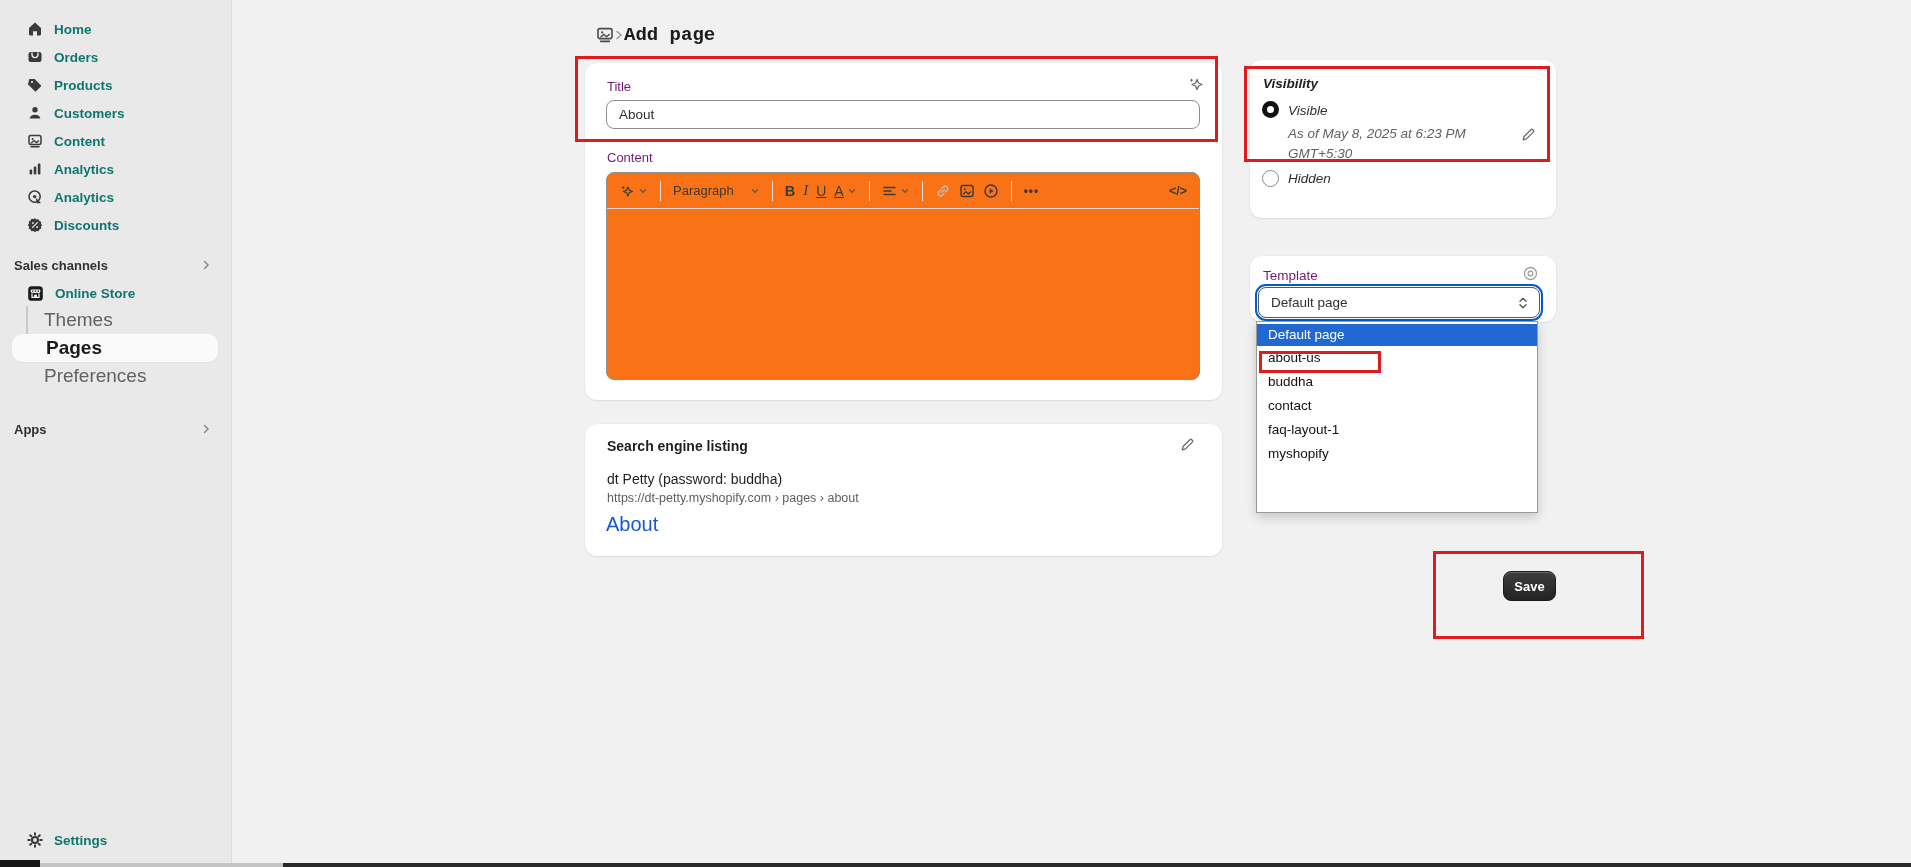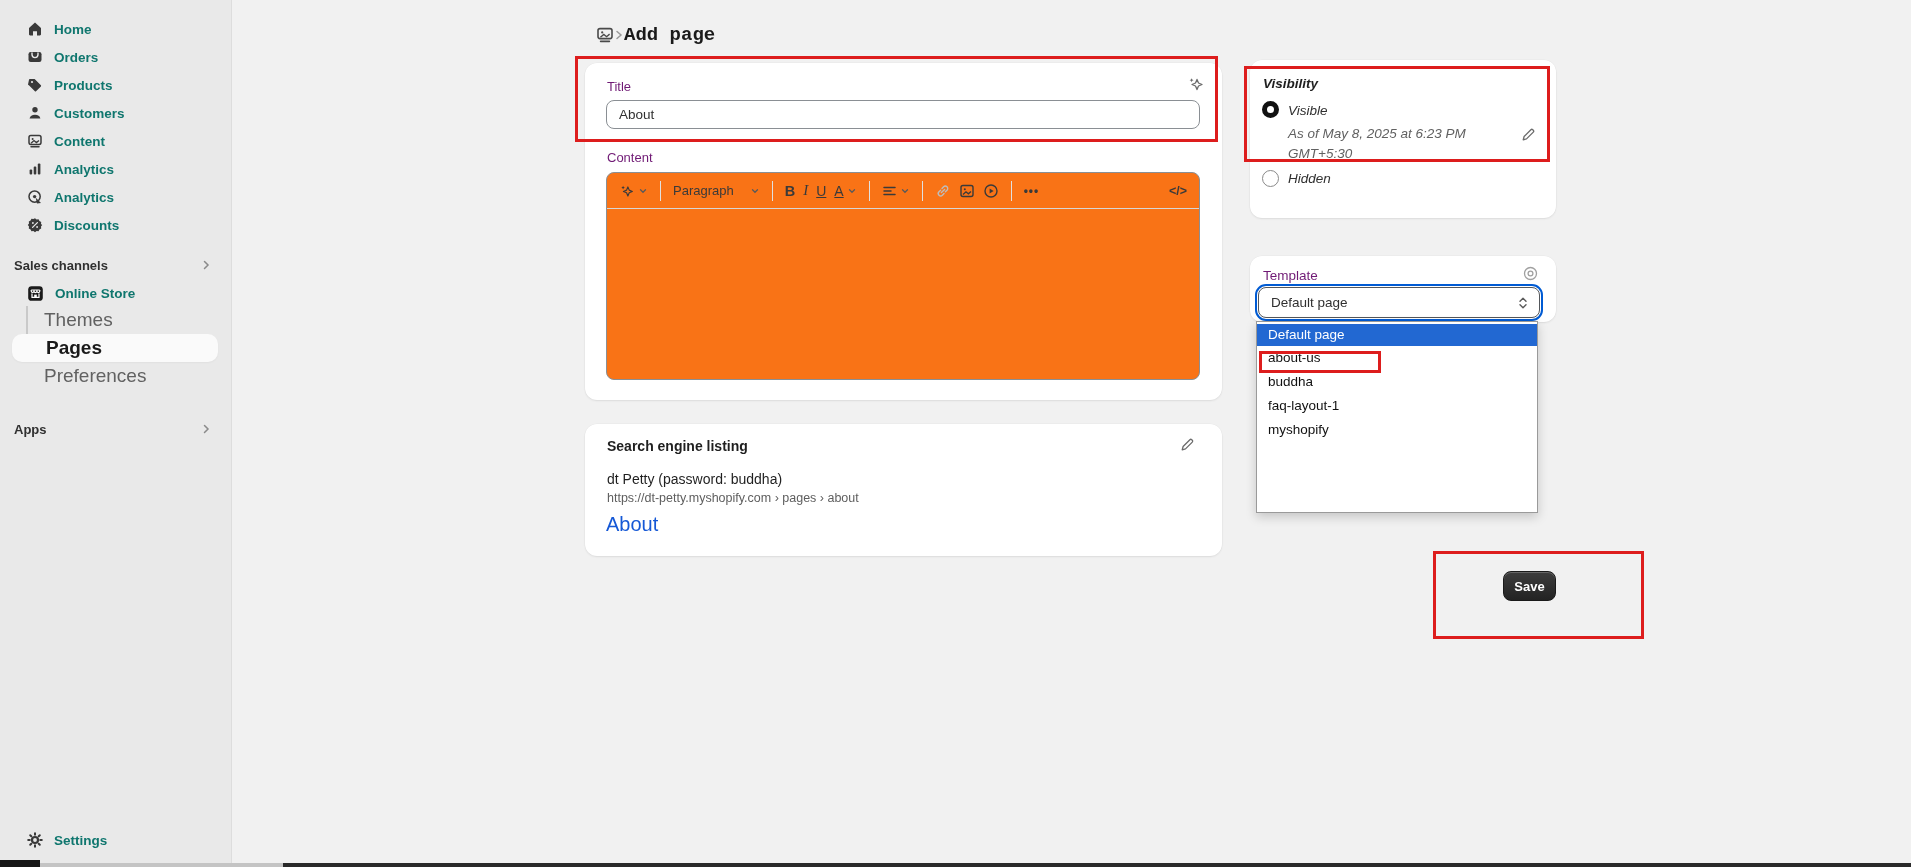--- a/index.html
+++ b/index.html
@@ -391,20 +391,21 @@
     <svg width="12" height="16" viewBox="0 0 12 16">
         <path d="M3 6.2 6 3.2l3 3M3 9.8l3 3 3-3" fill="none" stroke="#5a5a5a" stroke-width="1.4" stroke-linecap="round" stroke-linejoin="round"></path>
       </svg>
   </span>
 </div>
 
 <div id="template-dropdown" style="left:1256px; top:321px; width:282px; height:192px;">
   <div class="dd-item selected">Default page</div>
   <div class="dd-item">about-us</div>
   <div class="dd-item">buddha</div>
+  <div class="dd-item">contact</div>
   <div class="dd-item">faq-layout-1</div>
   <div class="dd-item">myshopify</div>
 </div>
 
 <button id="save-btn">Save</button>
 
 <div class="red-box" style="left:575px; top:56px; width:643px; height:86px;"></div>
 <div class="red-box" style="left:1244px; top:66px; width:306px; height:96px;"></div>
 <div class="red-box" style="left:1259px; top:351px; width:122px; height:22px;"></div>
 <div class="red-box" style="left:1433px; top:551px; width:211px; height:88px;"></div>

